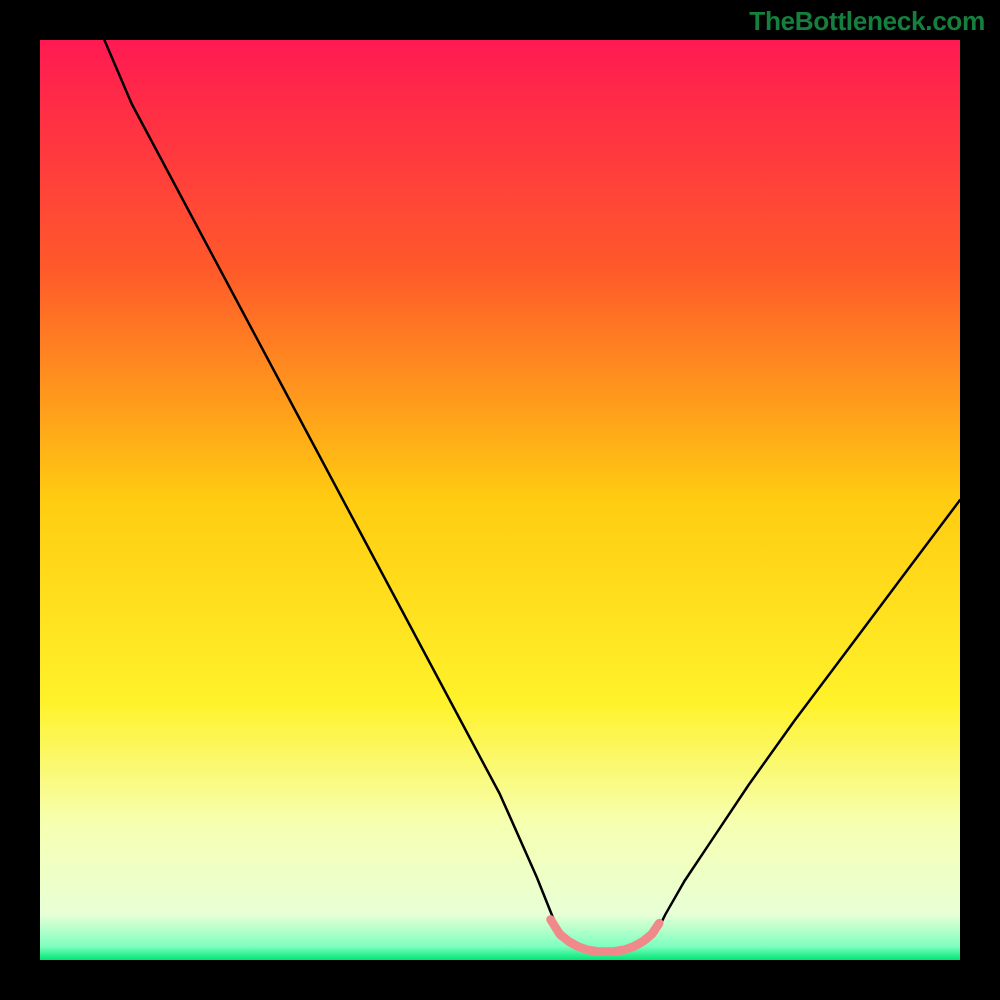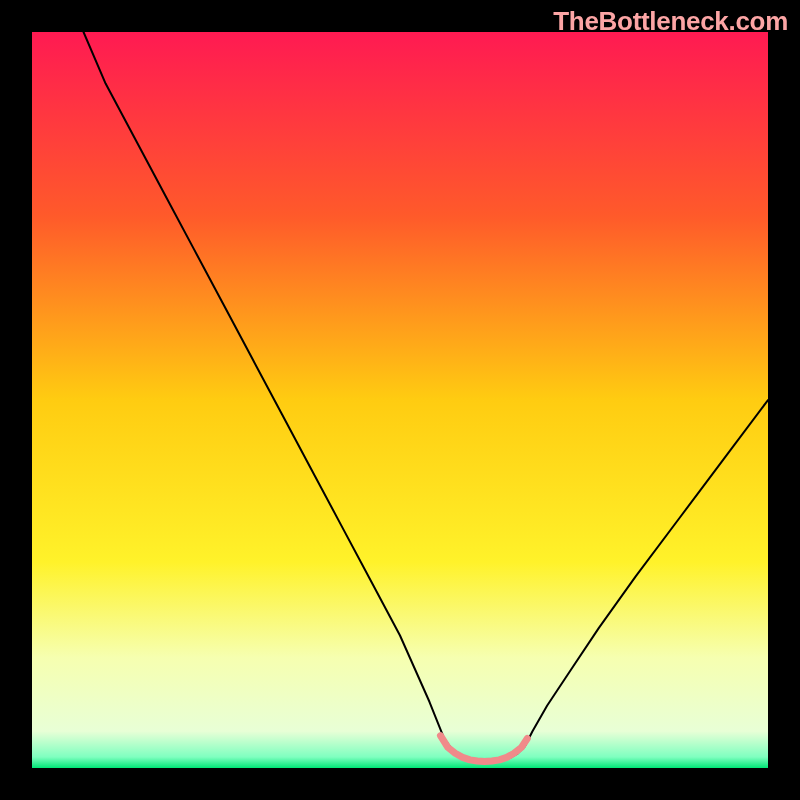--- a/index.html
+++ b/index.html
@@ -8,22 +8,22 @@
     height: 800px;
     background: #000;
     position: relative;
     font-family: Arial, Helvetica, sans-serif;
     overflow: hidden;
   }
   .watermark {
     position: absolute;
     top: 6px;
     right: 12px;
-    color: #fca5a5;
-    font-size: 26px;
+    color: #15803d;
+    font-size: 21px;
     font-weight: 600;
     letter-spacing: -0.3px;
     z-index: 50;
   }
   .plot-area {
     position: absolute;
     left: 32px;
     top: 32px;
     width: 736px;
     height: 736px;

